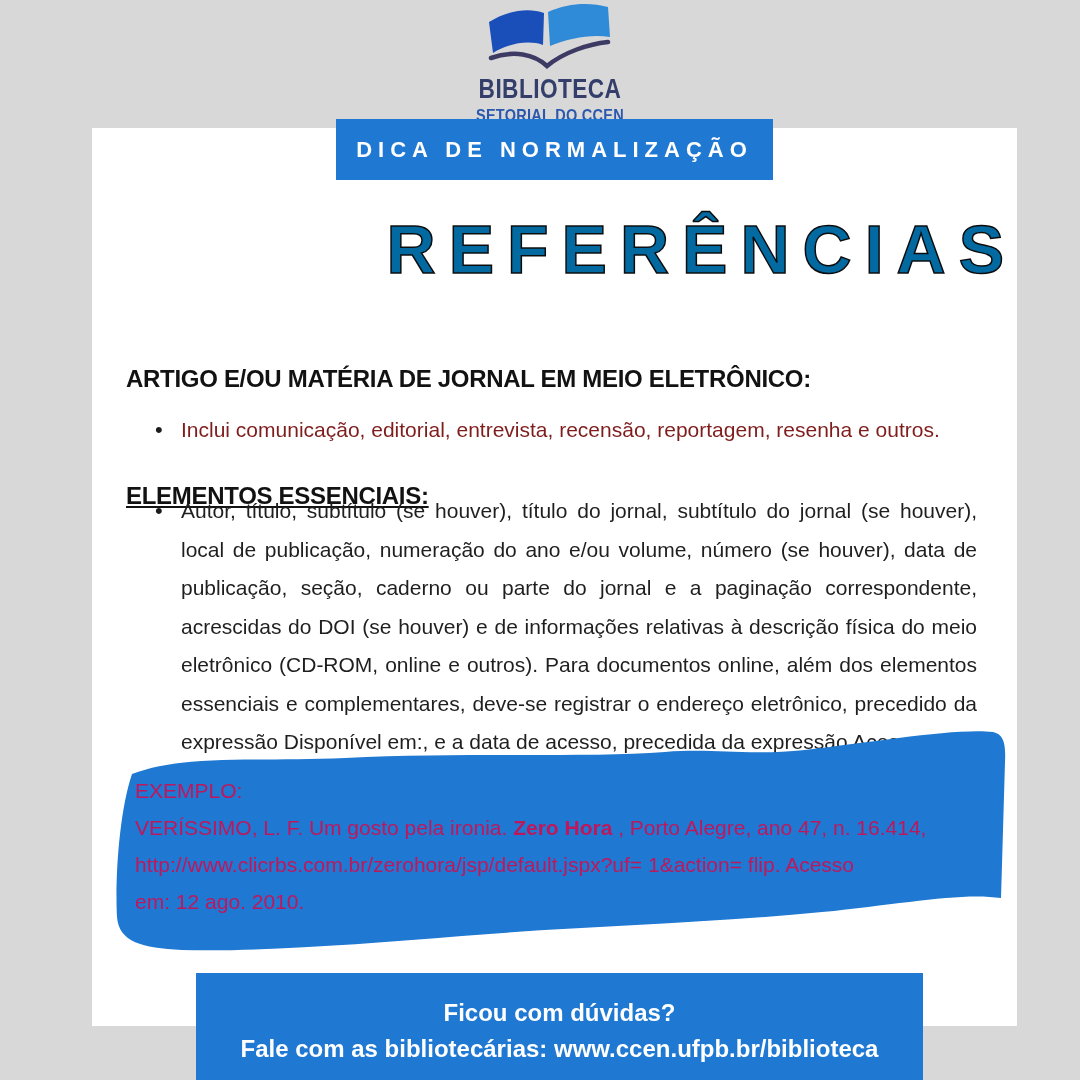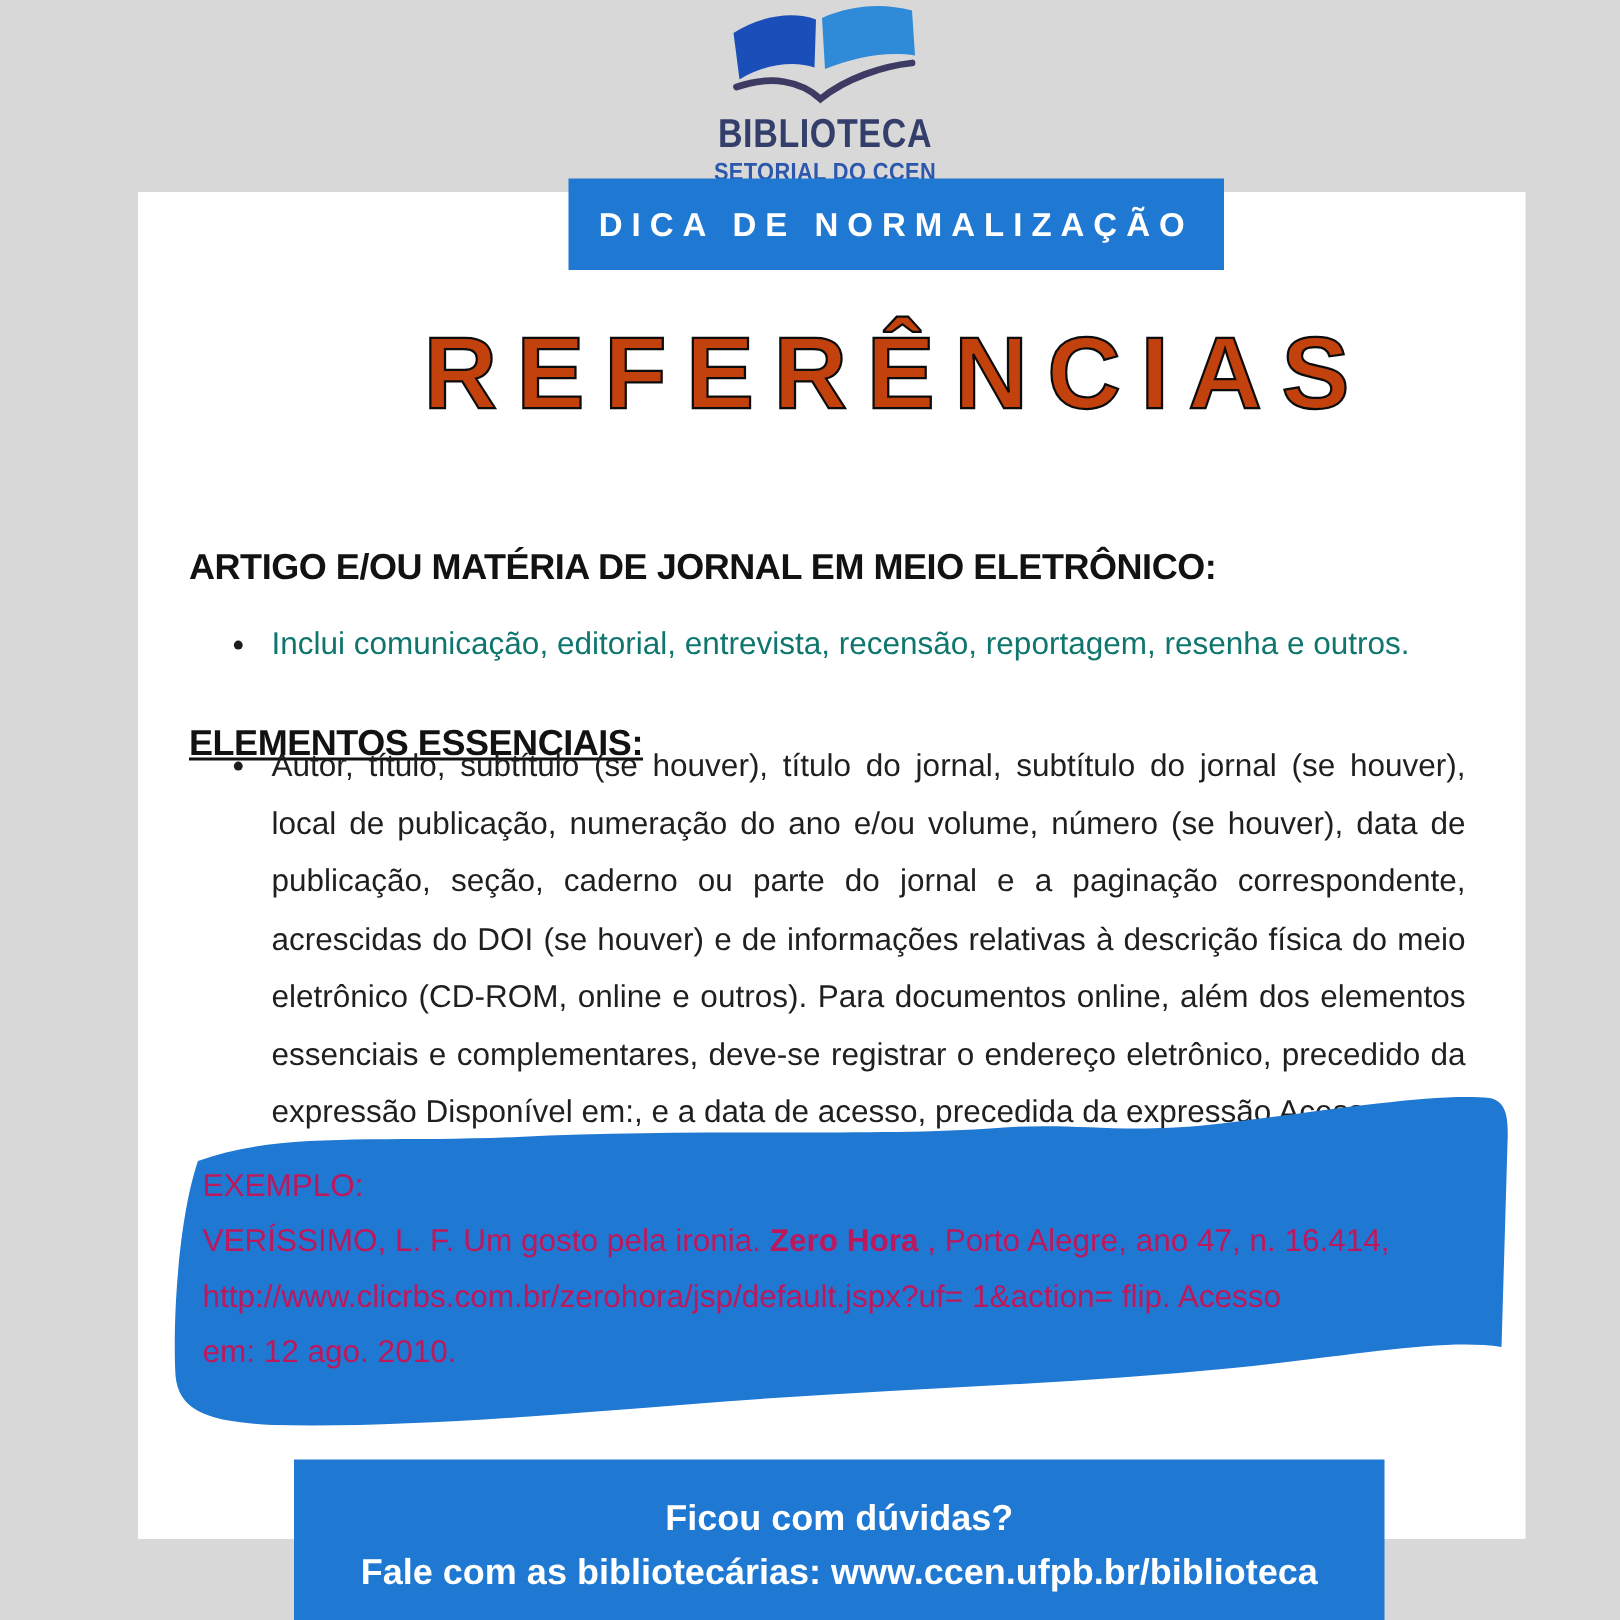--- a/index.html
+++ b/index.html
@@ -32,48 +32,46 @@
   
   .card { left:92px; top:128px; width:925px; height:898px; background:#ffffff; }
 
   
   .banner {
     left:336px; top:119px; width:437px; height:61px;
     background:#1f78d2;
     display:flex; align-items:center; justify-content:center;
     color:#ffffff; font-size:22px; font-weight:bold; letter-spacing:6px;
     white-space:nowrap;
-    margin-left:43px;
   }
 
   
   .main-title {
     left:92px; top:213px; width:925px;
-    text-align:center; color:#c2410c;
+    text-align:right; color:#0369a1;
     font-size:68px; font-weight:bold; line-height:73px;
     letter-spacing:13px;
-    margin-left:43px;
     -webkit-text-stroke:1.5px #0c0c0c;
   }
 
   
   .sec-heading {
     left:126px; color:#121212;
     font-size:24px; font-weight:bold; letter-spacing:-0.3px;
     white-space:nowrap;
   }
   .h-artigo { top:365px; }
   .h-elementos { top:482px;text-decoration:underline; }
 
   .bullet-row { left:155px; display:flex; }
   .bullet-row .dot {
     width:26px; flex:0 0 26px; font-size:22px; line-height:30px; color:#1c1c1c;
   }
   .b-artigo { top:415px; }
-  .b-artigo .text { font-size:21px; line-height:30px; white-space:nowrap; color:#0f766e; }
+  .b-artigo .text { font-size:21px; line-height:30px; white-space:nowrap; color:#7f1d1d; }
   .b-elementos { top:492px; }
   .b-elementos .dot { line-height:38px; }
   .b-elementos .text {
     width:796px; font-size:21px; line-height:38.5px; color:#1f1f1f;
     text-align:justify;
   }
 
   
   .blob-svg { left:100px; top:720px; }
   .example-text {

